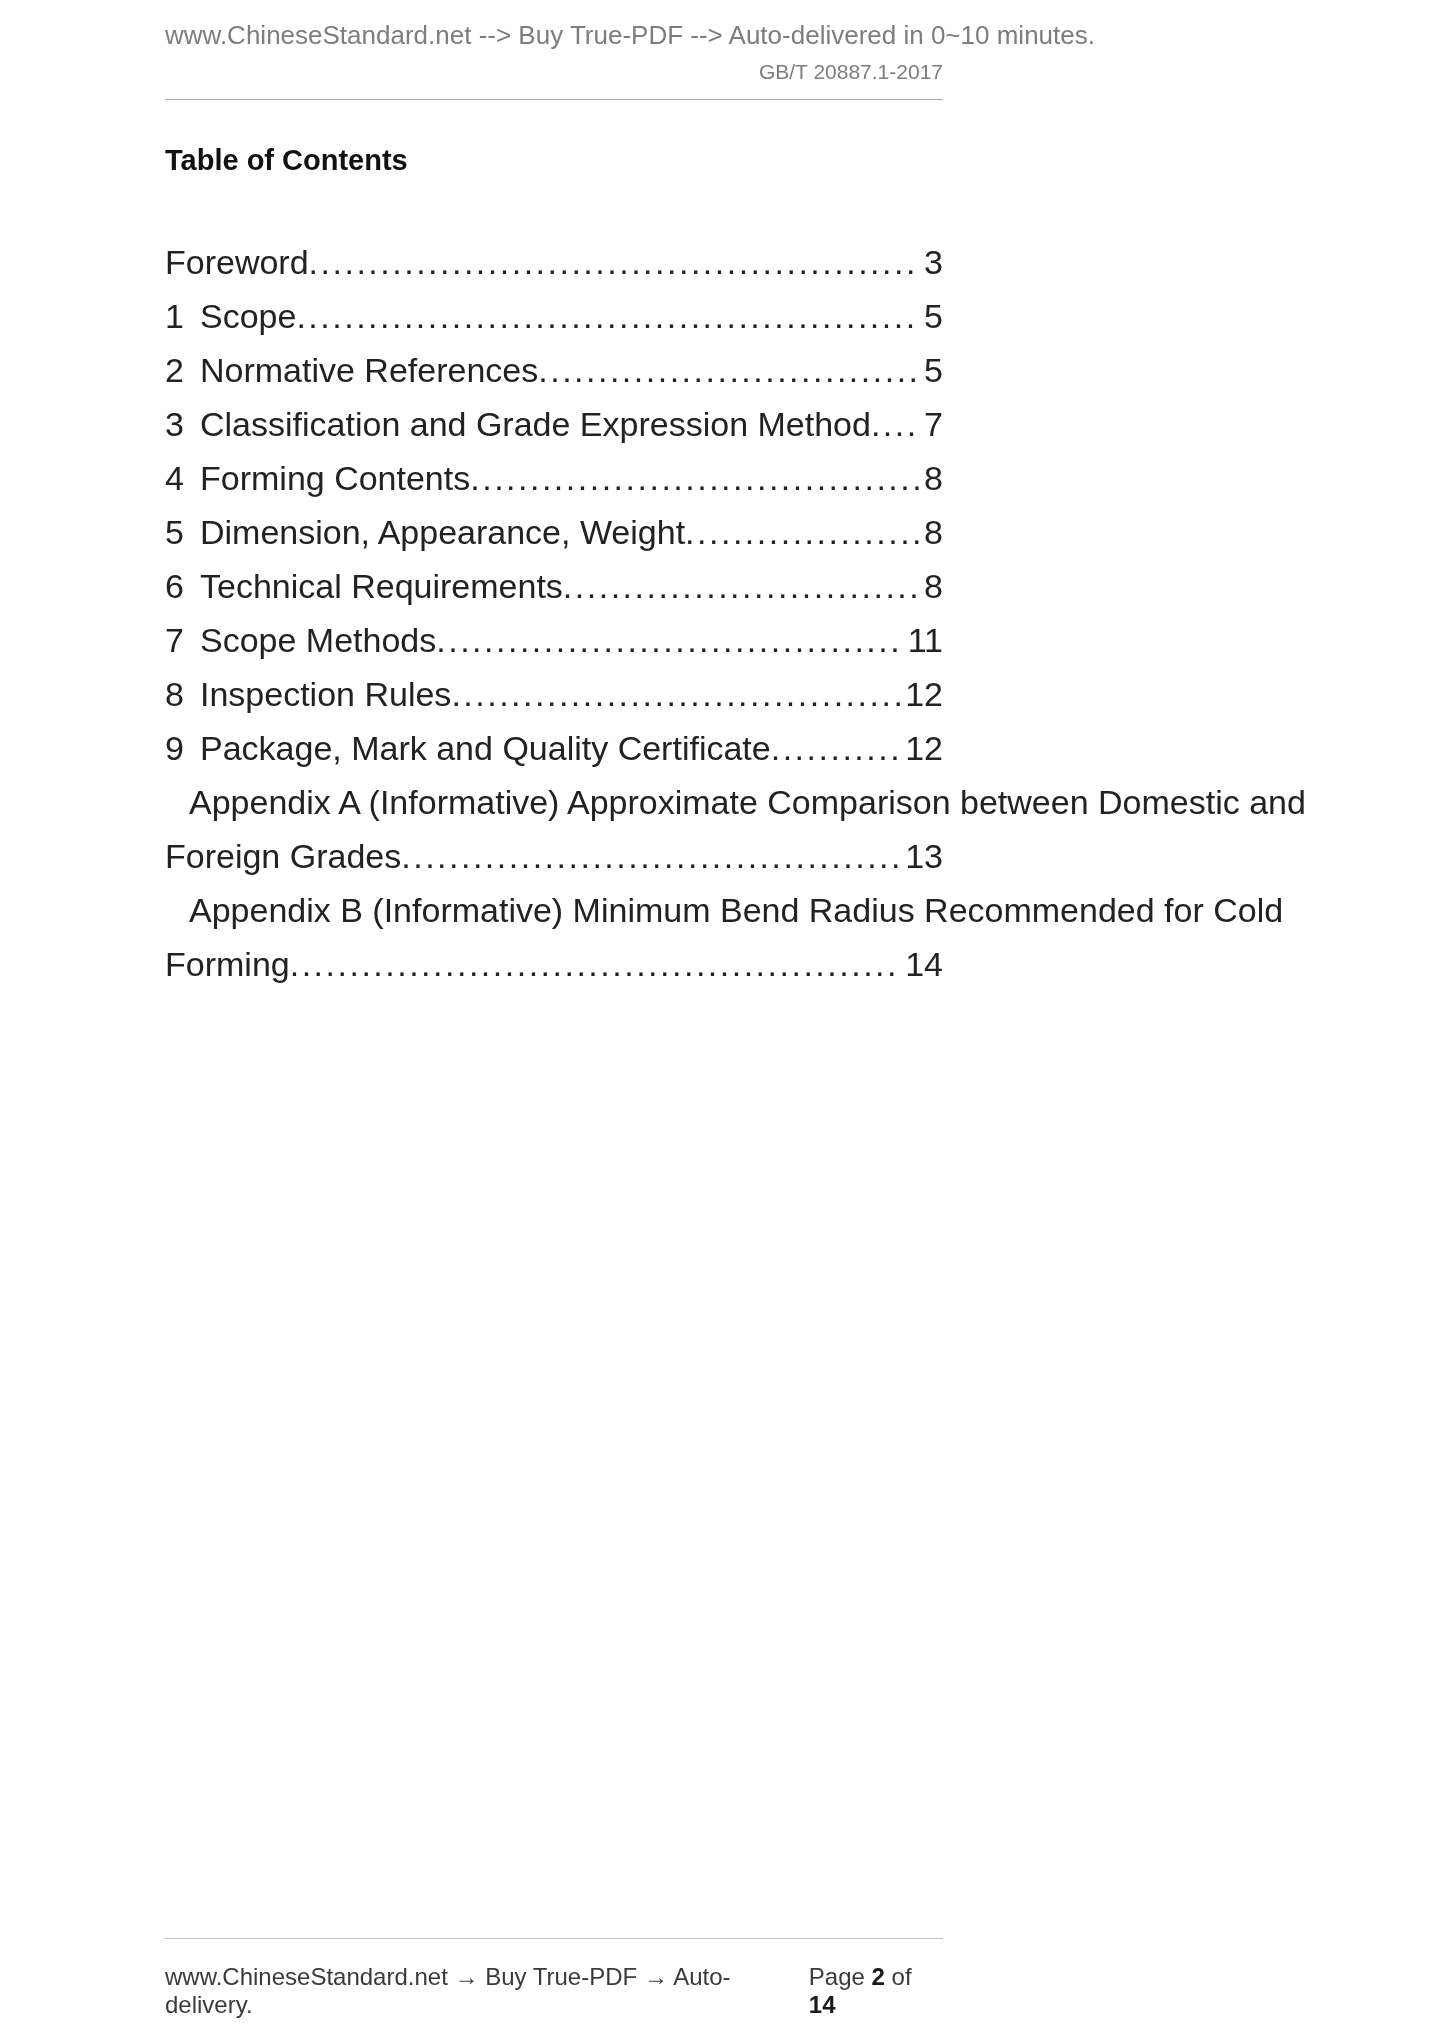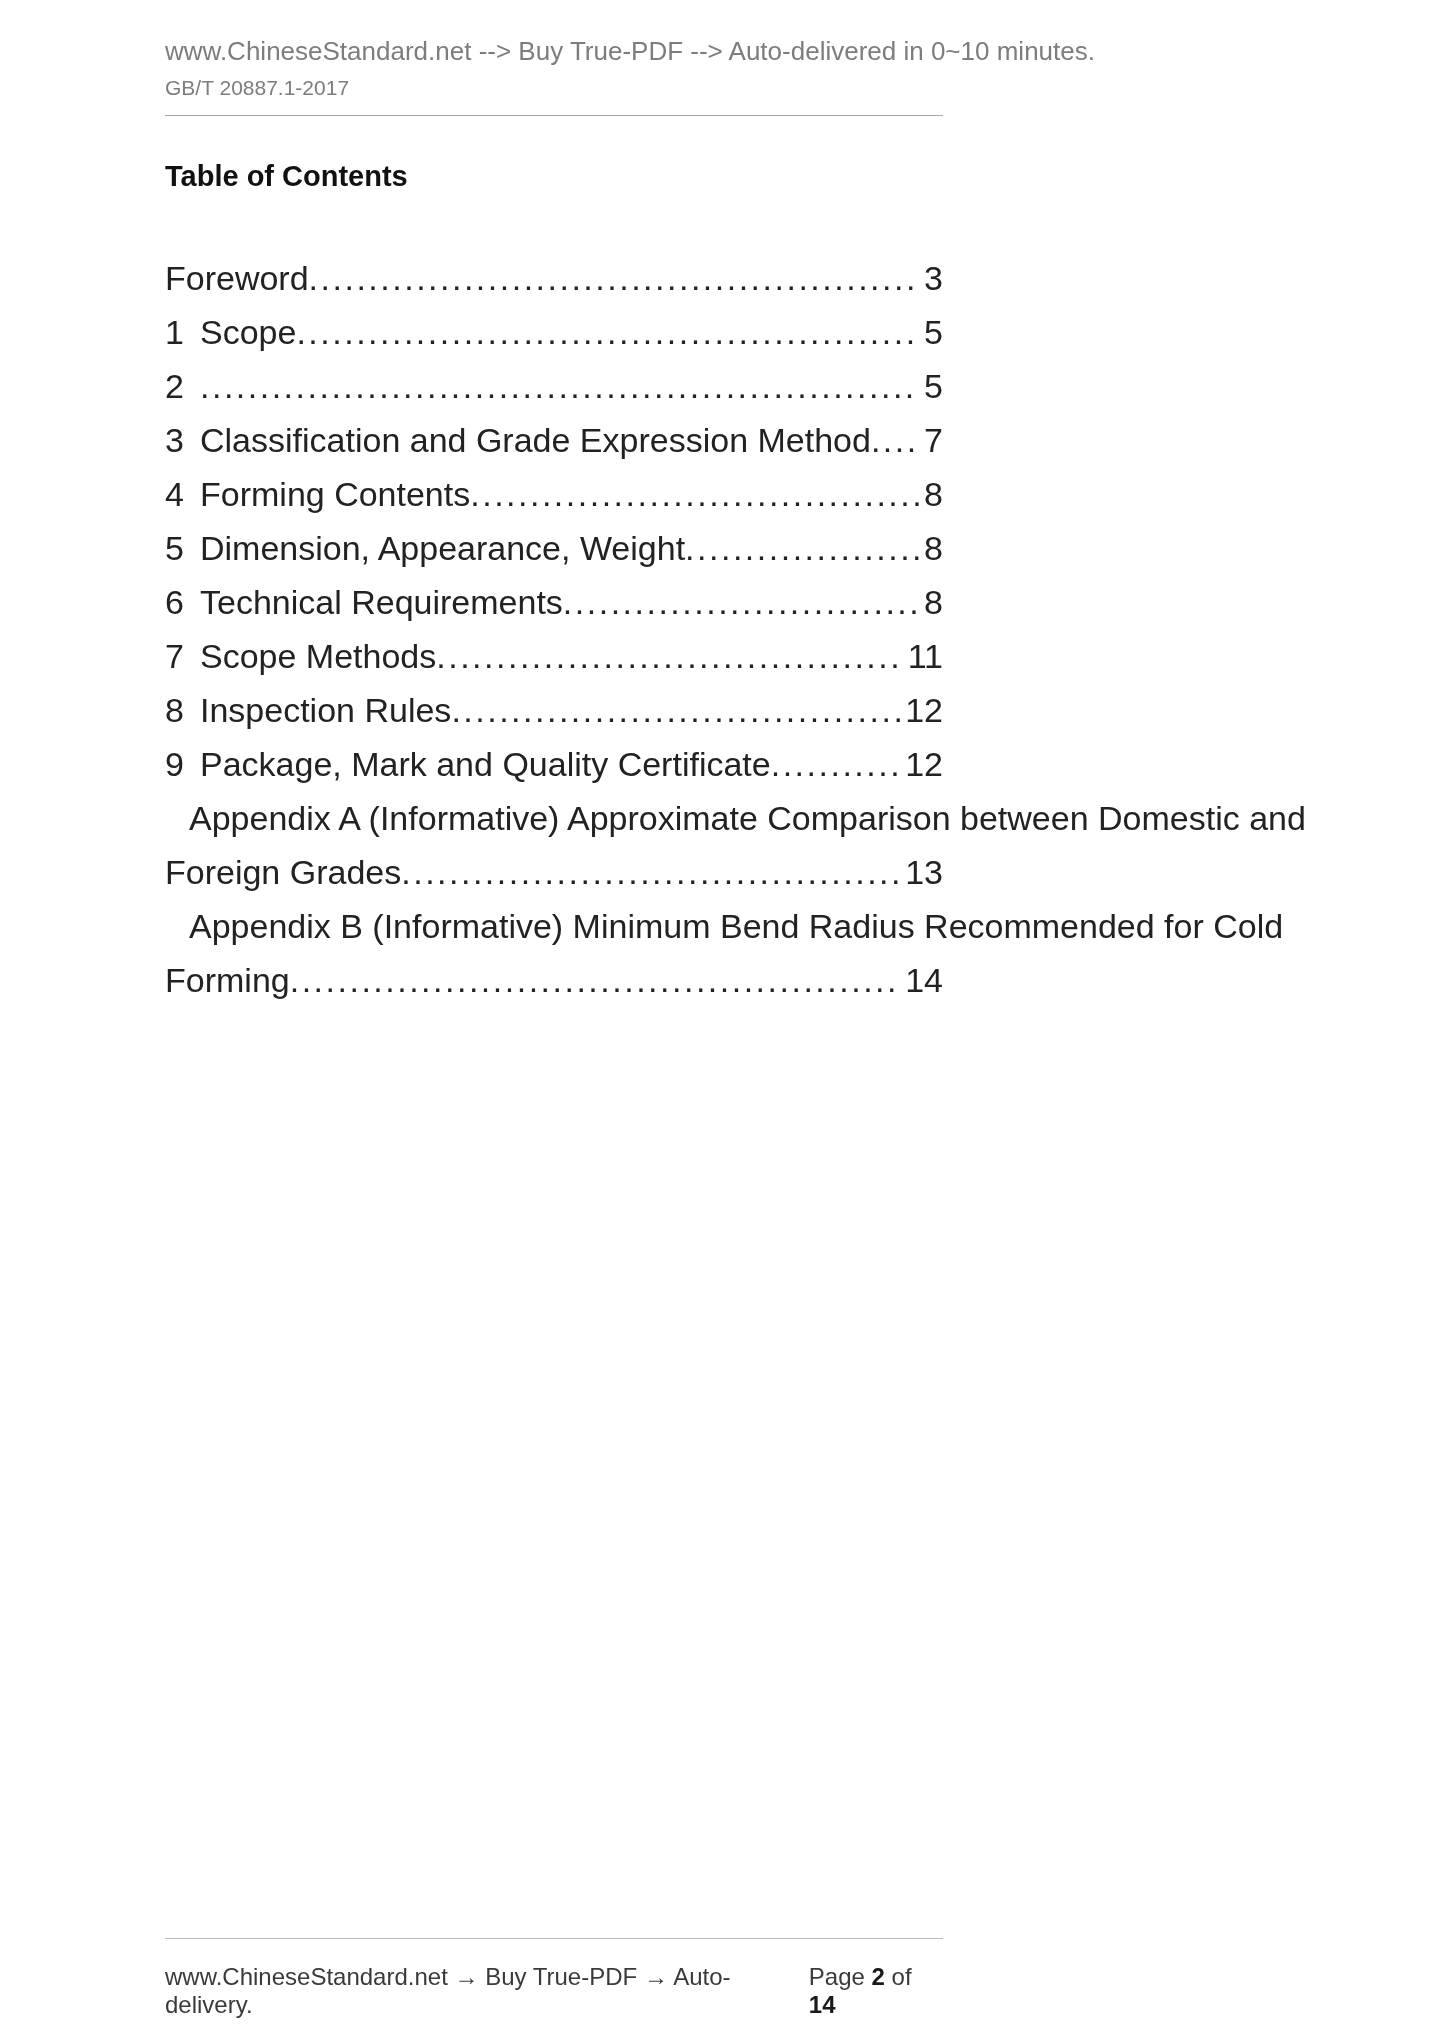--- a/index.html
+++ b/index.html
@@ -13,21 +13,21 @@
     overflow: hidden;
   }
   .content {
     position: absolute;
     left: 165px;
     top: 0;
     width: 778px;
     height: 2044px;
   }
   
-  .doc-header { padding-top: 36px; text-align: left; color: #7d7d7d; }
+  .doc-header { padding-top: 20px; text-align: right; color: #7d7d7d; }
   .header-line1 { font-size: 26px; white-space: nowrap; }
   .header-line2 { font-size: 21px; margin-top: 9px; white-space: nowrap; }
   .header-rule { border: none; border-top: 1px solid #a8a8a8; margin-top: 15px; }
   
   .doc-title {
     margin-top: 44px;
     text-align: left;
     font-size: 29px;
     font-weight: bold;
     color: #111111;
@@ -87,20 +87,21 @@
 
     <div class="toc-row">
       <span class="toc-num">1</span>
       <span class="toc-label">Scope</span>
       <span class="toc-dots"></span>
       <span class="toc-page">5</span>
     </div>
 
     <div class="toc-row">
       <span class="toc-num">2</span>
+      <span class="toc-label">Normative References</span>
       <span class="toc-dots"></span>
       <span class="toc-page">5</span>
     </div>
 
     <div class="toc-row">
       <span class="toc-num">3</span>
       <span class="toc-label">Classification and Grade Expression Method</span>
       <span class="toc-dots"></span>
       <span class="toc-page">7</span>
     </div>

